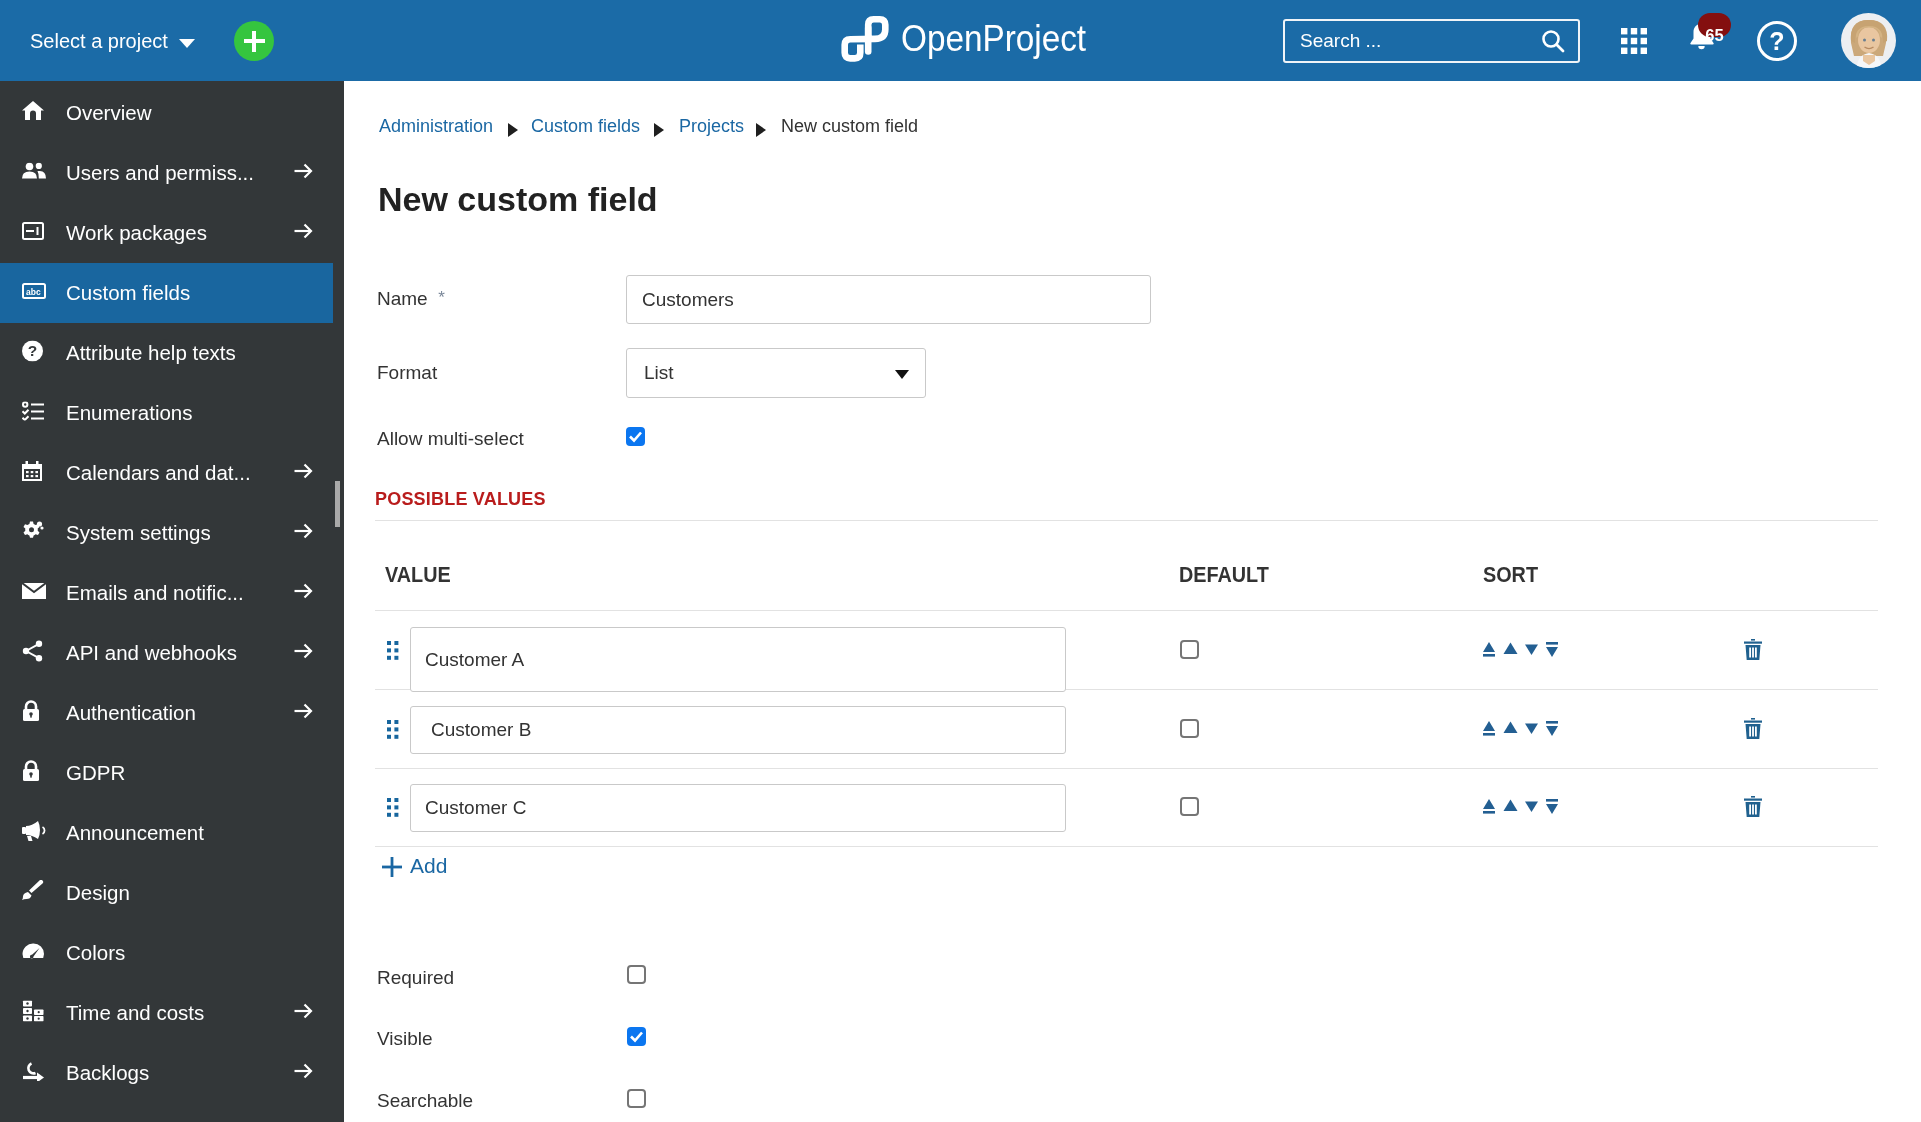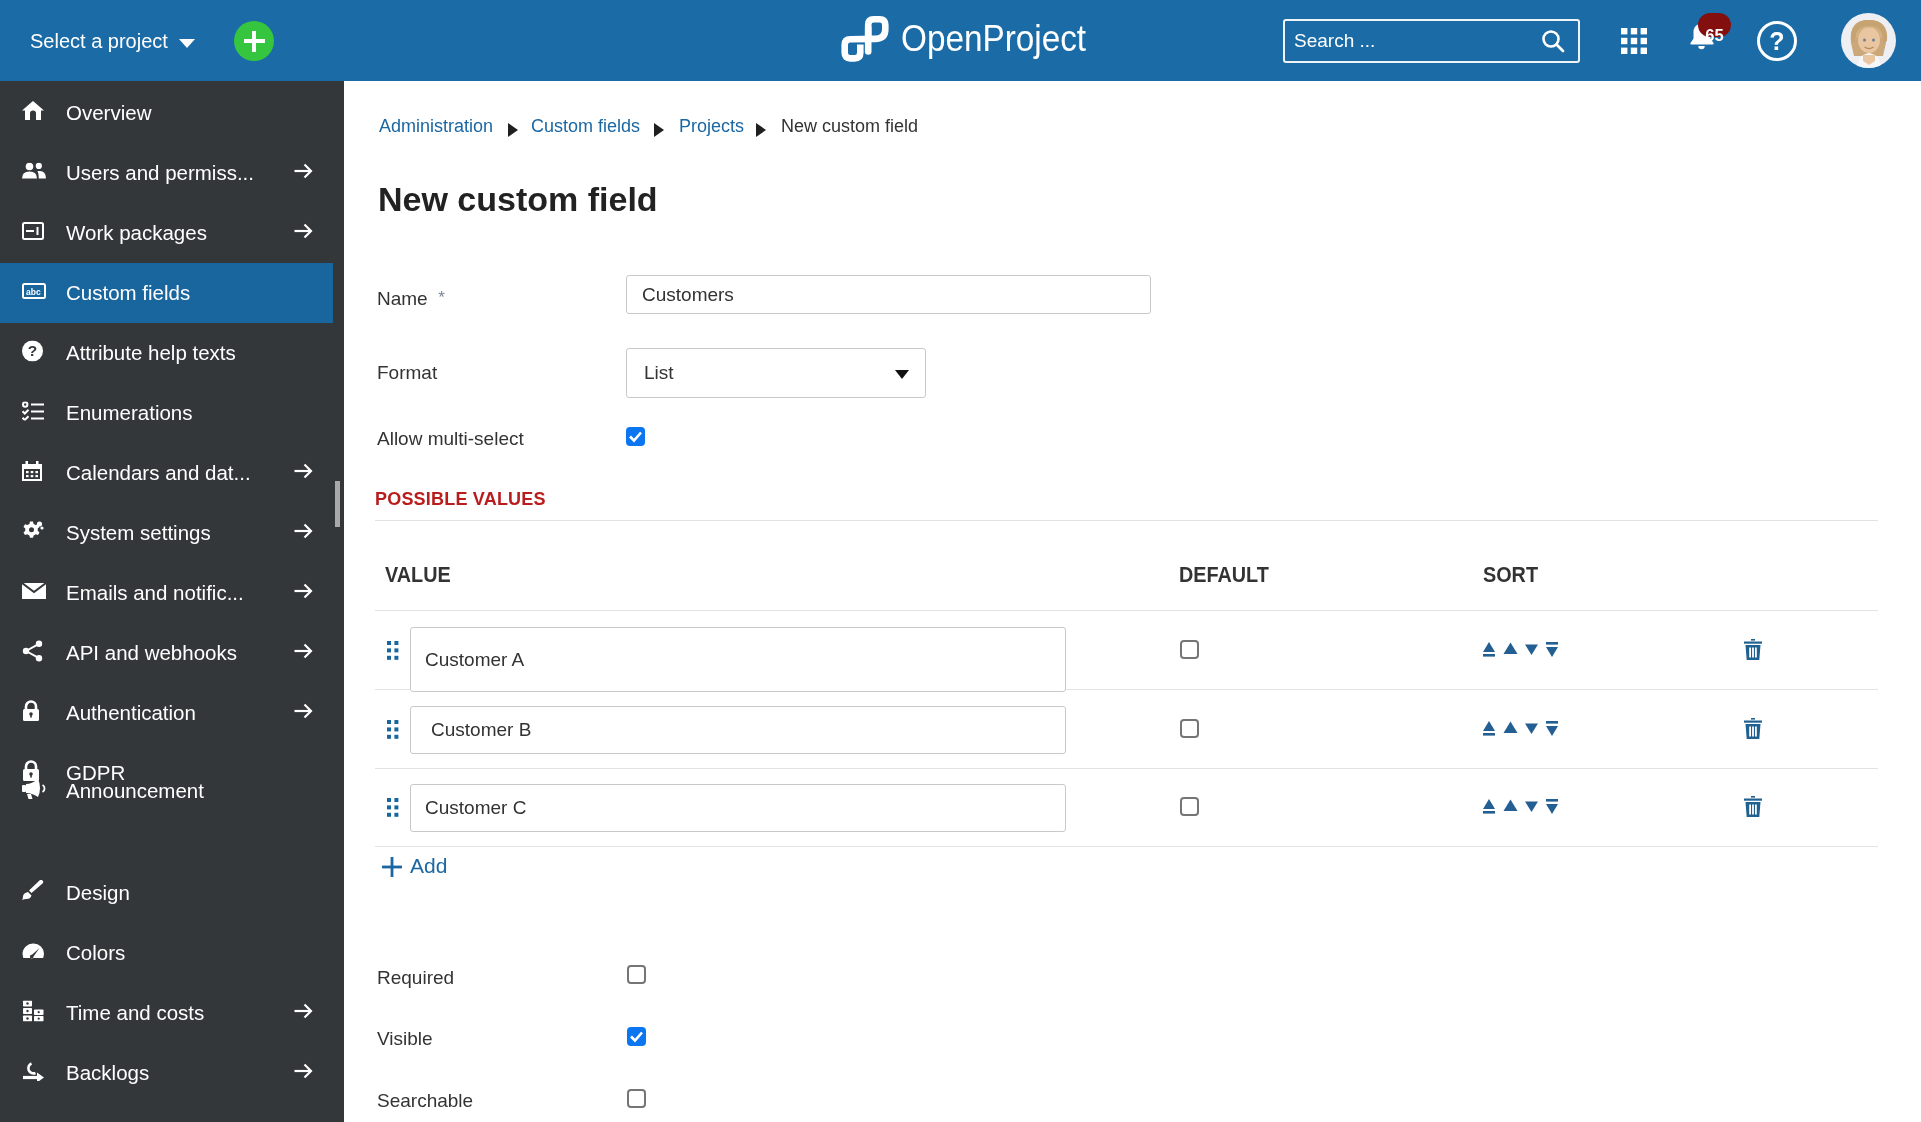--- a/index.html
+++ b/index.html
@@ -11,21 +11,21 @@
 #header { position:absolute; left:0; top:0; width:1921px; height:81px; background:#1b6ba7; }
 #selproj { left:30px; top:30px; color:#fff; font-size:20px; }
 #selproj .tri { display:inline-block; width:0; height:0; border-left:8px solid transparent;
   border-right:8px solid transparent; border-top:9px solid #fff; margin-left:11px; }
 #plusbtn { left:234px; top:21px; width:40px; height:40px; border-radius:50%; background:#35c53f; }
 #plusbtn:after { content:""; position:absolute; left:9.5px; top:17.8px; width:21px; height:4.5px; background:#fff; }
 #plusbtn:before { content:""; position:absolute; left:17.8px; top:9.5px; width:4.5px; height:21px; background:#fff; }
 #logotext { left:901px; top:18px; color:#fff; font-size:37px; font-weight:400;
   transform:scaleX(0.90); transform-origin:left center; }
 #search { left:1283px; top:19px; width:297px; height:44px; border:2px solid #f0f4f8; border-radius:3px; }
-#search .ph { position:absolute; left:9px; top:9px; color:#fff; font-size:19px; }
+#search .ph { position:absolute; left:15px; top:9px; color:#fff; font-size:19px; }
 
 #sidebar { position:absolute; left:0; top:81px; width:344px; height:1041px; background:#333739; }
 .mi { position:absolute; left:0; width:333px; height:60px;padding-left:36px; }
 .mi.sel { background:#19669f; }
 .mi .ic { position:absolute; left:22px; top:50%; transform:translateY(-50%); }
 .mi .lbl { position:absolute; left:66px; top:50%; transform:translateY(-50%);
   color:#fff; font-size:20.5px; white-space:nowrap; }
 .mi .arr { position:absolute; left:294px; top:50%; transform:translateY(-50%); }
 #sbthumb { left:335px; top:481px; width:5px; height:46px; background:#a9a9a9; position:absolute; }
 
@@ -260,21 +260,21 @@
     </div>
     <div class="mi" style="top:662px;">
       <span class="ic"><svg width="18" height="22" viewBox="0 0 18 22">
           <path d="M4 9 V6.5 a5 5 0 0 1 10 0 V9" fill="none" stroke="#fff" stroke-width="2.6"></path>
           <rect x="1" y="9" width="16" height="12" rx="1.5" fill="#fff"></rect>
           <circle cx="9" cy="14" r="1.8" fill="#333739"></circle>
           <rect x="8.2" y="14" width="1.6" height="3.6" fill="#333739"></rect>
         </svg></span>
       <span class="lbl">GDPR</span>
     </div>
-    <div class="mi" style="top:680px;text-align:right;">
+    <div class="mi" style="top:722px;text-align:right;">
       <span class="ic"><svg width="24" height="20" viewBox="0 0 24 20">
           <g fill="#fff">
             <path d="M16 0 q2 4 2 9 q0 5 -2 9 q-6,-4 -12,-4 L4 5 q6 0 12,-5 Z"></path>
             <rect x="0" y="6" width="4" height="7" rx="1"></rect>
             <path d="M5 15 h4 l1.5 5 h-4 Z"></path>
             <path d="M20.5 6 a4 4 0 0 1 0 7" stroke="#fff" stroke-width="1.8" fill="none"></path>
           </g>
         </svg></span>
       <span class="lbl">Announcement</span>
     </div>
@@ -339,21 +339,21 @@
   <div class="bcsep" style="left:164px;"></div>
   <span class="bc lnk" style="left:187px;">Custom fields</span>
   <div class="bcsep" style="left:310px;"></div>
   <span class="bc lnk" style="left:335px;">Projects</span>
   <div class="bcsep" style="left:412px;"></div>
   <span class="bc cur" style="left:437px;">New custom field</span>
 
   <div id="h2">New custom field</div>
 
   <span class="flabel" style="top:207px;">Name&nbsp;&nbsp;<span style="color:#7a8799;font-size:17px;vertical-align:2px;">*</span></span>
-  <div class="tinput" style="left:282px;top:194px;width:525px;height:39px;padding-left:15px;">Customers</div>
+  <div class="tinput" style="left:282px;top:194px;width:525px;height:49px;padding-left:15px;">Customers</div>
 
   <span class="flabel" style="top:281px;">Format</span>
   <div class="tinput" style="left:282px;top:267px;width:300px;height:50px;padding-left:17px;">List
     <span style="position:absolute;right:16px;top:21px;width:0;height:0;border-left:7px solid transparent;border-right:7px solid transparent;border-top:9px solid #111;"></span>
   </div>
 
   <span class="flabel" style="top:347px;">Allow multi-select</span>
   <div class="cbc" style="left:282px;top:346px;">
     <svg width="19" height="19" viewBox="0 0 19 19">
         <path d="M4 9.5 L8 13.5 L15 5.5" stroke="#fff" stroke-width="2.6" fill="none"></path>

